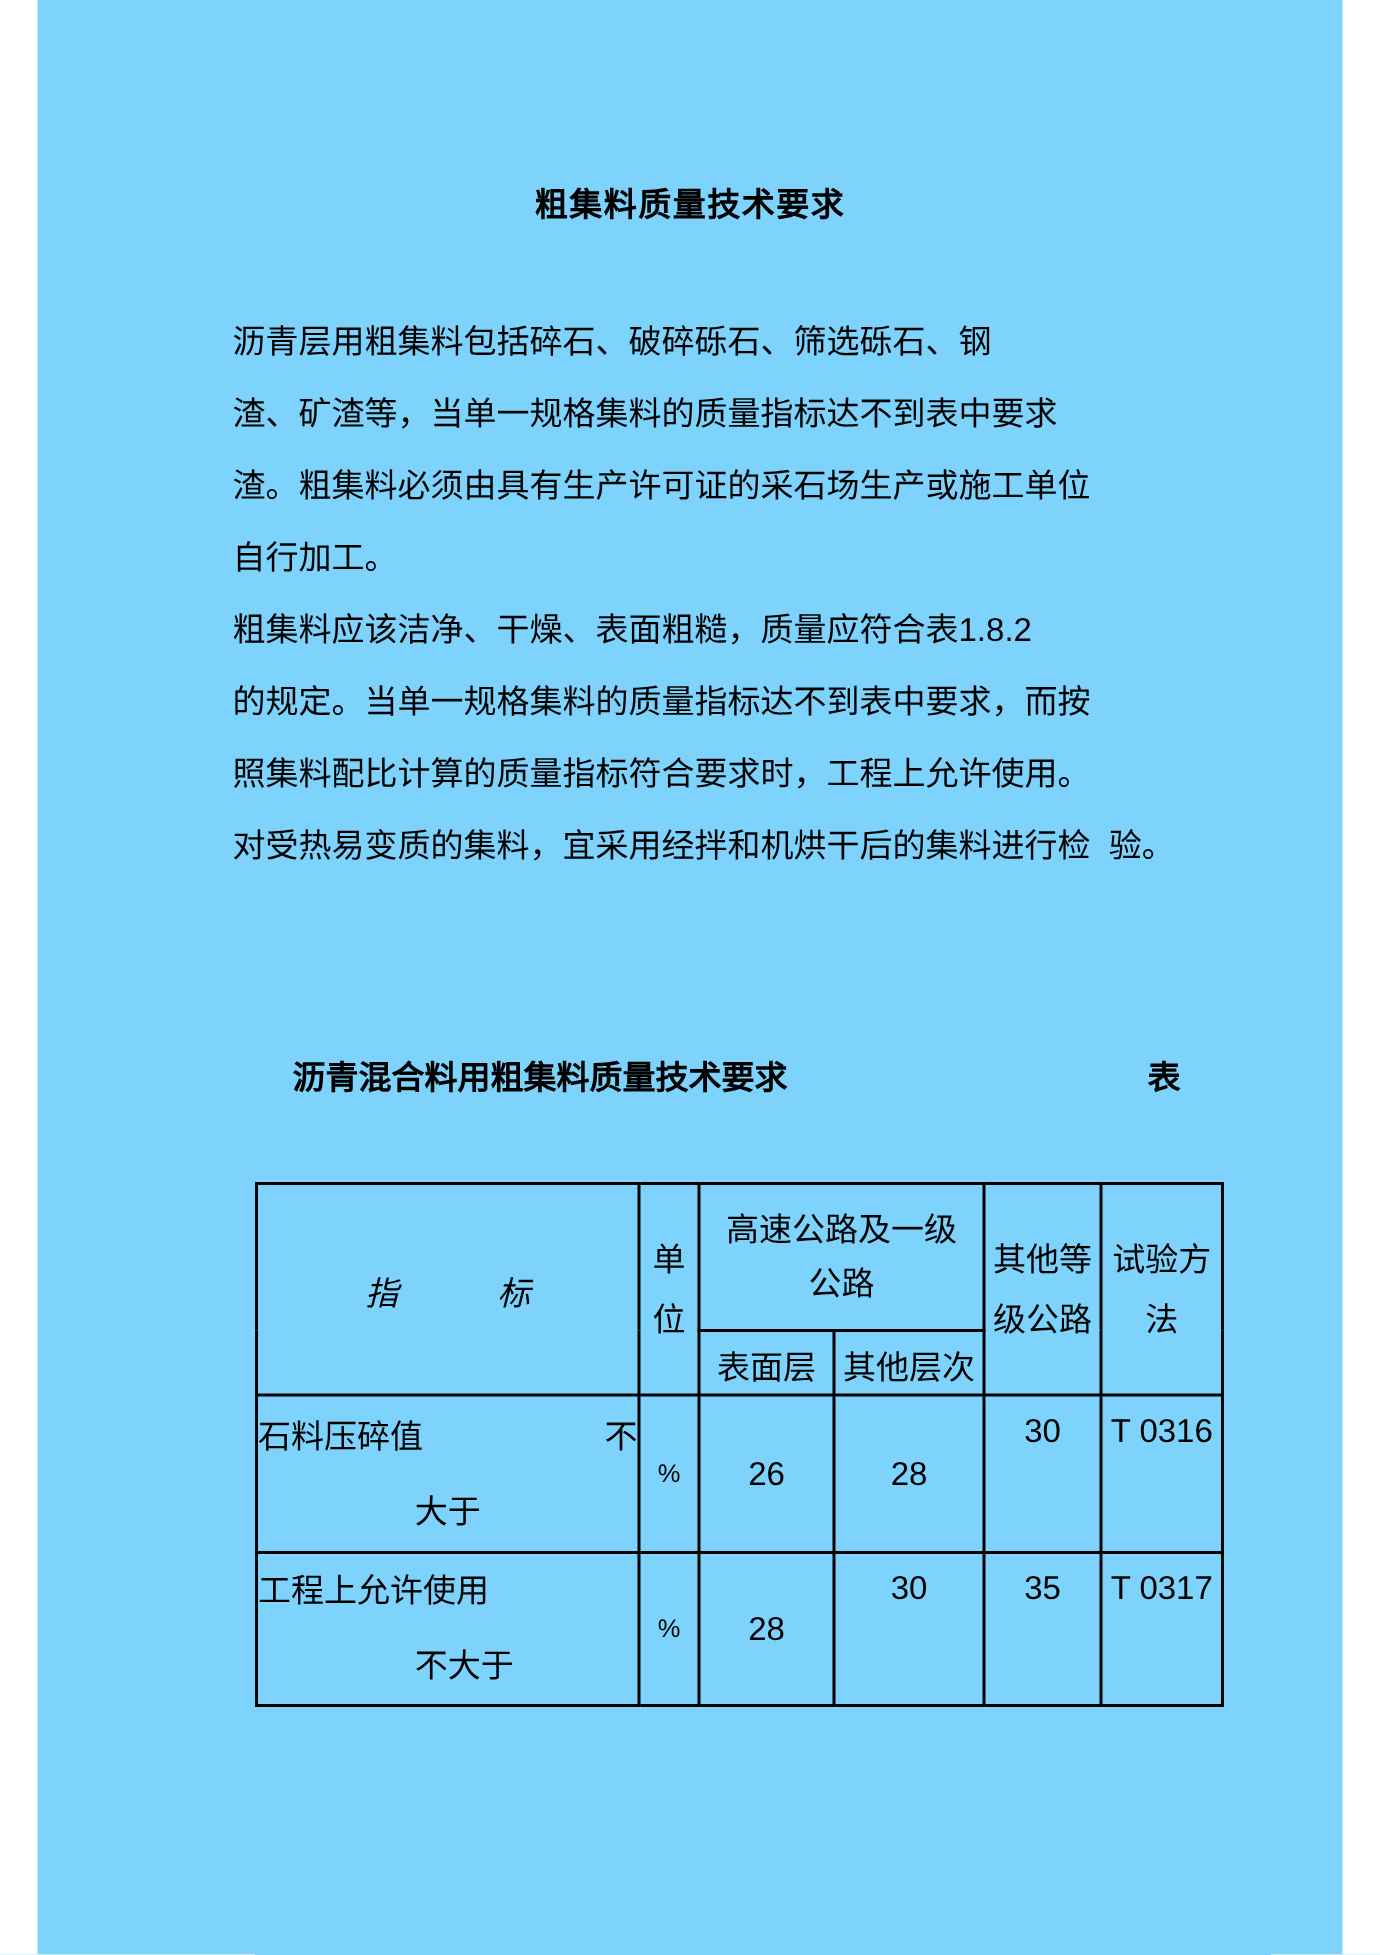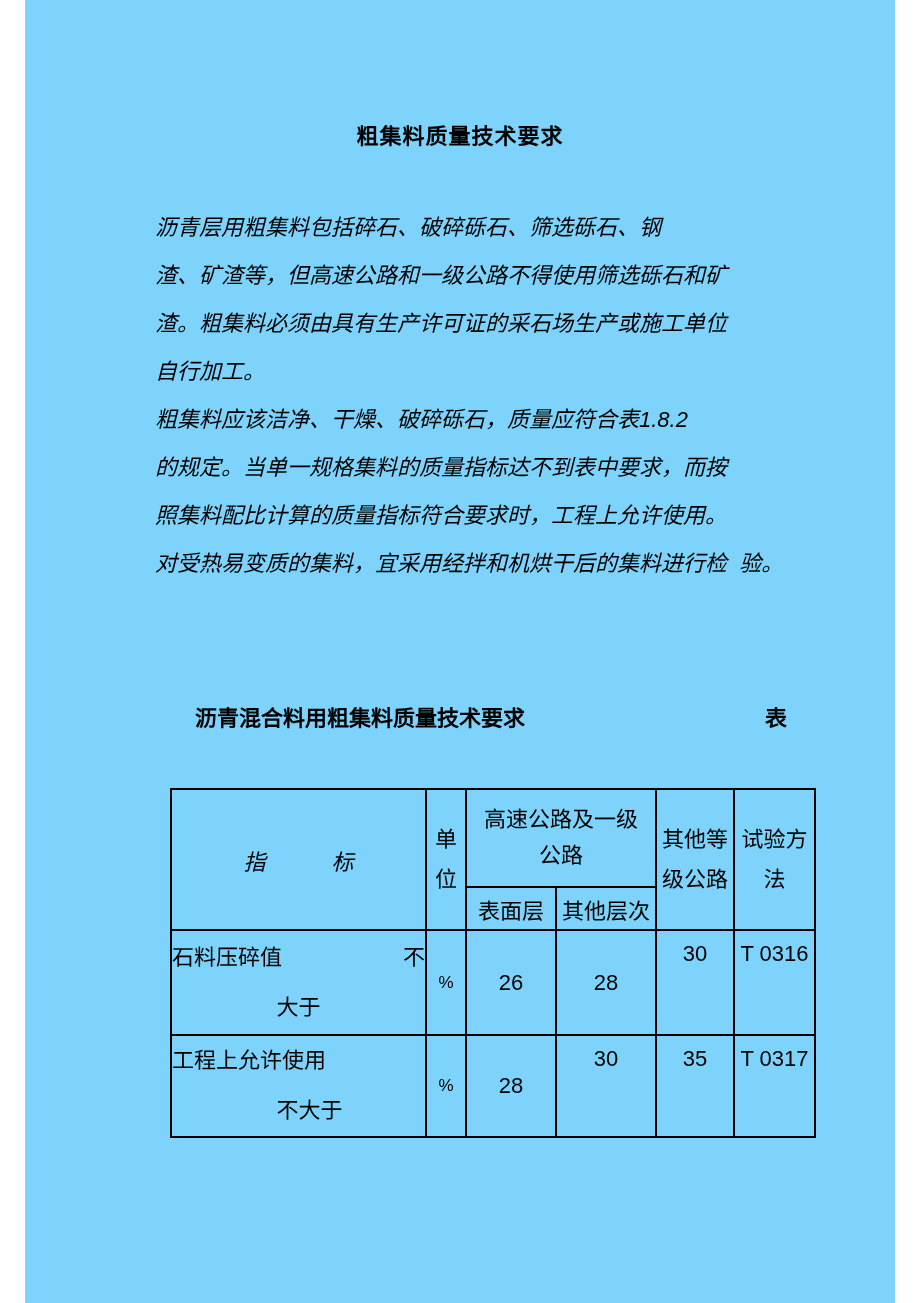--- a/index.html
+++ b/index.html
@@ -27,21 +27,21 @@
   }
 
   .body-text {
     position: absolute;
     top: 204px;
     left: 130px;
     width: 680px;
     font-size: 22px;
     line-height: 48px;
   }
-  .body-text .line { white-space: pre-wrap; font-style: italic; }
+  .body-text .line { white-space: pre-wrap; }
 
   .caption-row {
     position: absolute;
     top: 705px;
     left: 170px;
     width: 592px;
     display: flex;
     justify-content: space-between;
     font-size: 22px;
     font-weight: bold;
@@ -95,24 +95,24 @@
 </style>
 </head>
 <body>
 
 <div class="page">
 
   <div class="doc-title">粗集料质量技术要求</div>
 
   <div class="body-text">
     <div class="line">沥青层用粗集料包括碎石、破碎砾石、筛选砾石、钢</div>
-    <div class="line">渣、矿渣等，但高速公路和一级公路不得使用筛选砾石和矿</div>
+    <div class="line">渣、矿渣等，当单一规格集料的质量指标达不到表中要求</div>
     <div class="line">渣。粗集料必须由具有生产许可证的采石场生产或施工单位</div>
     <div class="line">自行加工。</div>
-    <div class="line">粗集料应该洁净、干燥、破碎砾石，质量应符合表1.8.2</div>
+    <div class="line">粗集料应该洁净、干燥、表面粗糙，质量应符合表1.8.2</div>
     <div class="line">的规定。当单一规格集料的质量指标达不到表中要求，而按</div>
     <div class="line">照集料配比计算的质量指标符合要求时，工程上允许使用。</div>
     <div class="line">对受热易变质的集料，宜采用经拌和机烘干后的集料进行检  验。</div>
   </div>
 
   <div class="caption-row">
     <span>沥青混合料用粗集料质量技术要求</span>
     <span>表</span>
   </div>
 

